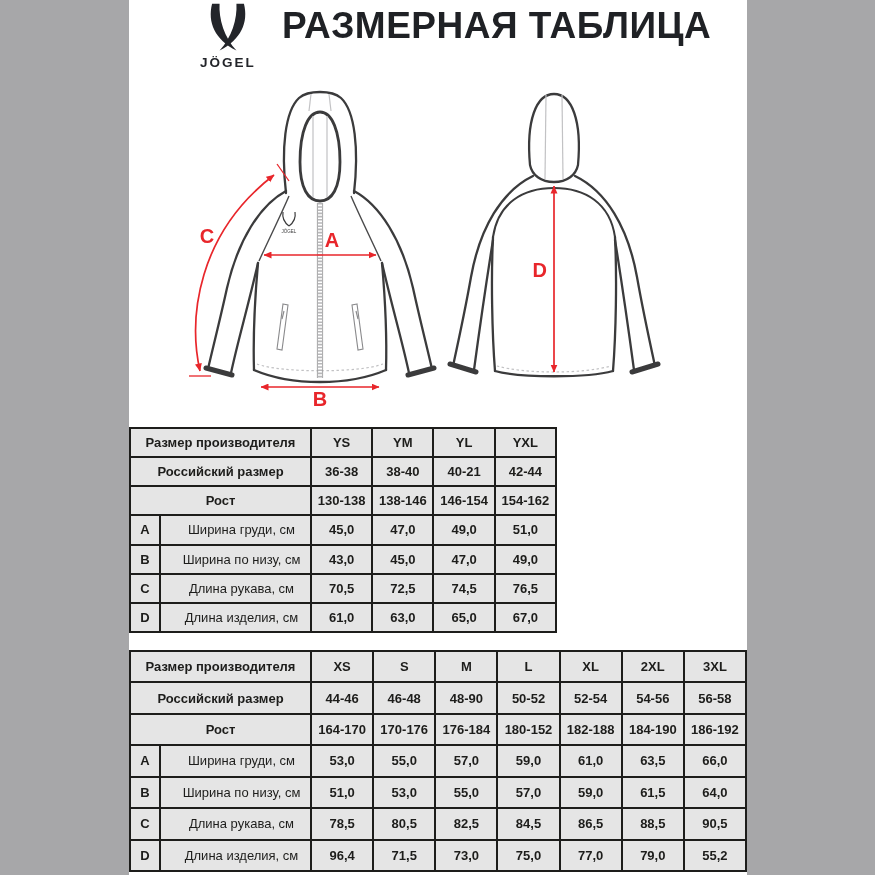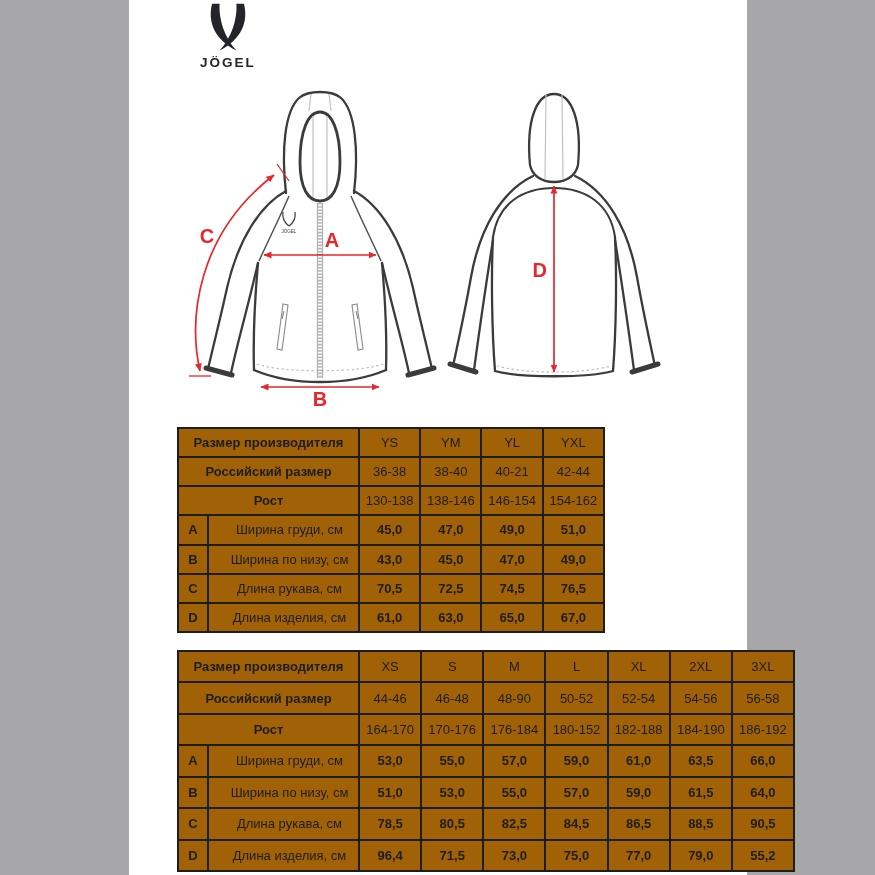--- a/index.html
+++ b/index.html
@@ -8,45 +8,46 @@
   .panel{position:absolute;left:129px;top:0;width:618px;height:875px;background:#ffffff;}
   .logo-emblem{position:absolute;left:198px;top:2px;width:60px;height:52px;}
   .logo-word{position:absolute;left:184px;top:55px;width:88px;text-align:center;
              font-size:13.5px;font-weight:bold;letter-spacing:2px;color:#23252a;}
   .title{position:absolute;left:282px;top:5px;font-size:37px;font-weight:bold;
          letter-spacing:0.5px;color:#1f2125;white-space:nowrap;}
   svg.diagram{position:absolute;}
   #front{left:180px;top:85px;}
   #back{left:440px;top:85px;}
   svg text{font-family:"Liberation Sans",sans-serif;}
-  table.t{position:absolute;border-collapse:collapse;table-layout:fixed;background:#a16207;margin-left:48px;}
+  table.t{position:absolute;border-collapse:collapse;table-layout:fixed;background:#e5e5e5;}
   table.t td{border:2px solid #1d1d1b;text-align:center;vertical-align:middle;padding:0;
              font-size:13px;color:#1d1d1b;overflow:hidden;white-space:nowrap;}
   td.lbl{font-weight:bold;font-size:14px;}
-  td.sz{font-weight:normal;font-size:13.5px;}
+  td.sz{font-weight:bold;font-size:13.5px;}
   td.ltr{font-weight:bold;font-size:14px;}
   td.nm{text-align:right;padding-left:12px !important;font-weight:normal;}
   td.val{font-weight:bold;}
   #t1{left:129px;top:427px;width:428px;height:206px;}
   #t2{left:129px;top:650px;width:618px;height:222px;}
 </style>
 </head>
 <body>
 
 <div id="canvas">
   <div class="panel"></div>
 
   <div class="logo-emblem">
     <svg width="60" height="52" viewBox="0 0 64 52">
       <path d="M 15,0 C 10,20 18,38 41,50 C 28,36 22,16 23,0 Z" fill="#23252a"></path>
       <path d="M 49,0 C 54,20 46,38 23,50 C 36,36 42,16 41,0 Z" fill="#23252a"></path>
     </svg>
   </div>
   <div class="logo-word">JÖGEL</div>
 
+  <div class="title">РАЗМЕРНАЯ ТАБЛИЦА</div>
 
   <svg id="front" class="diagram" width="260" height="330" viewBox="0 0 260 330">
     <defs>
       <marker id="mEf" markerWidth="9" markerHeight="8" refX="7.5" refY="3.5" orient="auto" markerUnits="userSpaceOnUse">
         <path d="M0,0 L8,3.5 L0,7 Z" fill="#e8262b"></path>
         </marker>
       <marker id="mSf" markerWidth="9" markerHeight="8" refX="0.5" refY="3.5" orient="auto" markerUnits="userSpaceOnUse">
         <path d="M8,0 L0,3.5 L8,7 Z" fill="#e8262b"></path>
         </marker>
     </defs>

